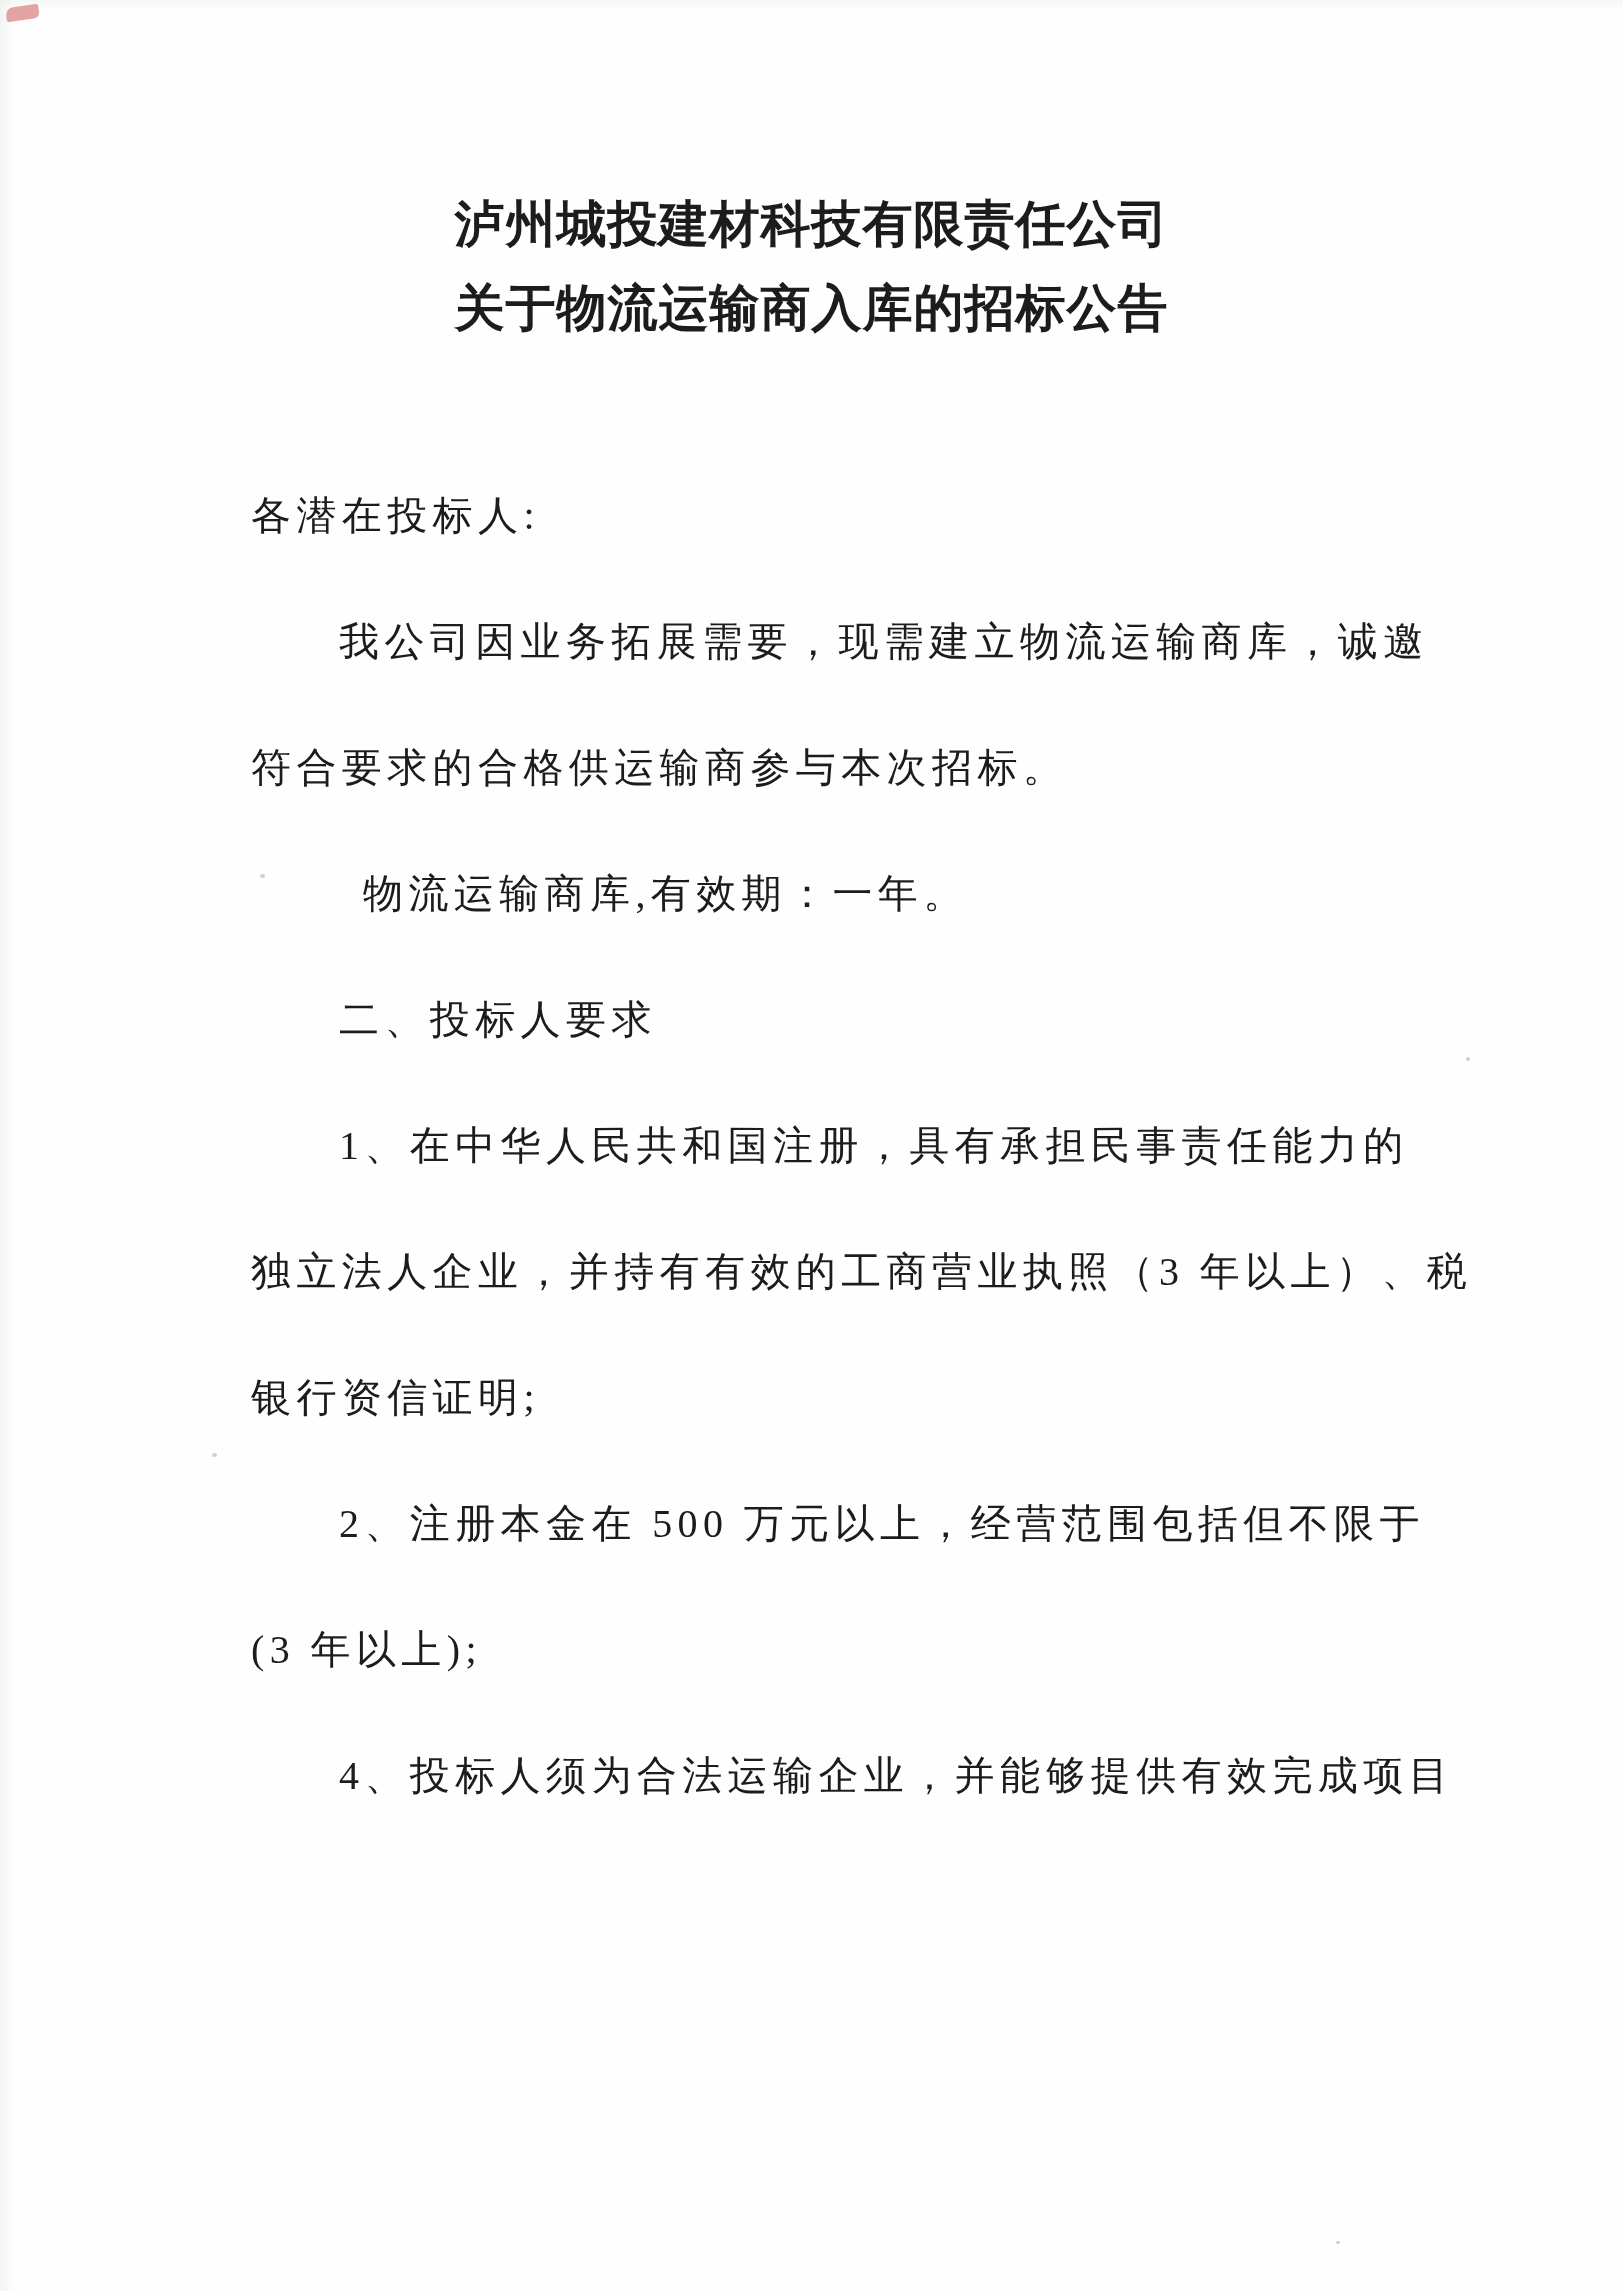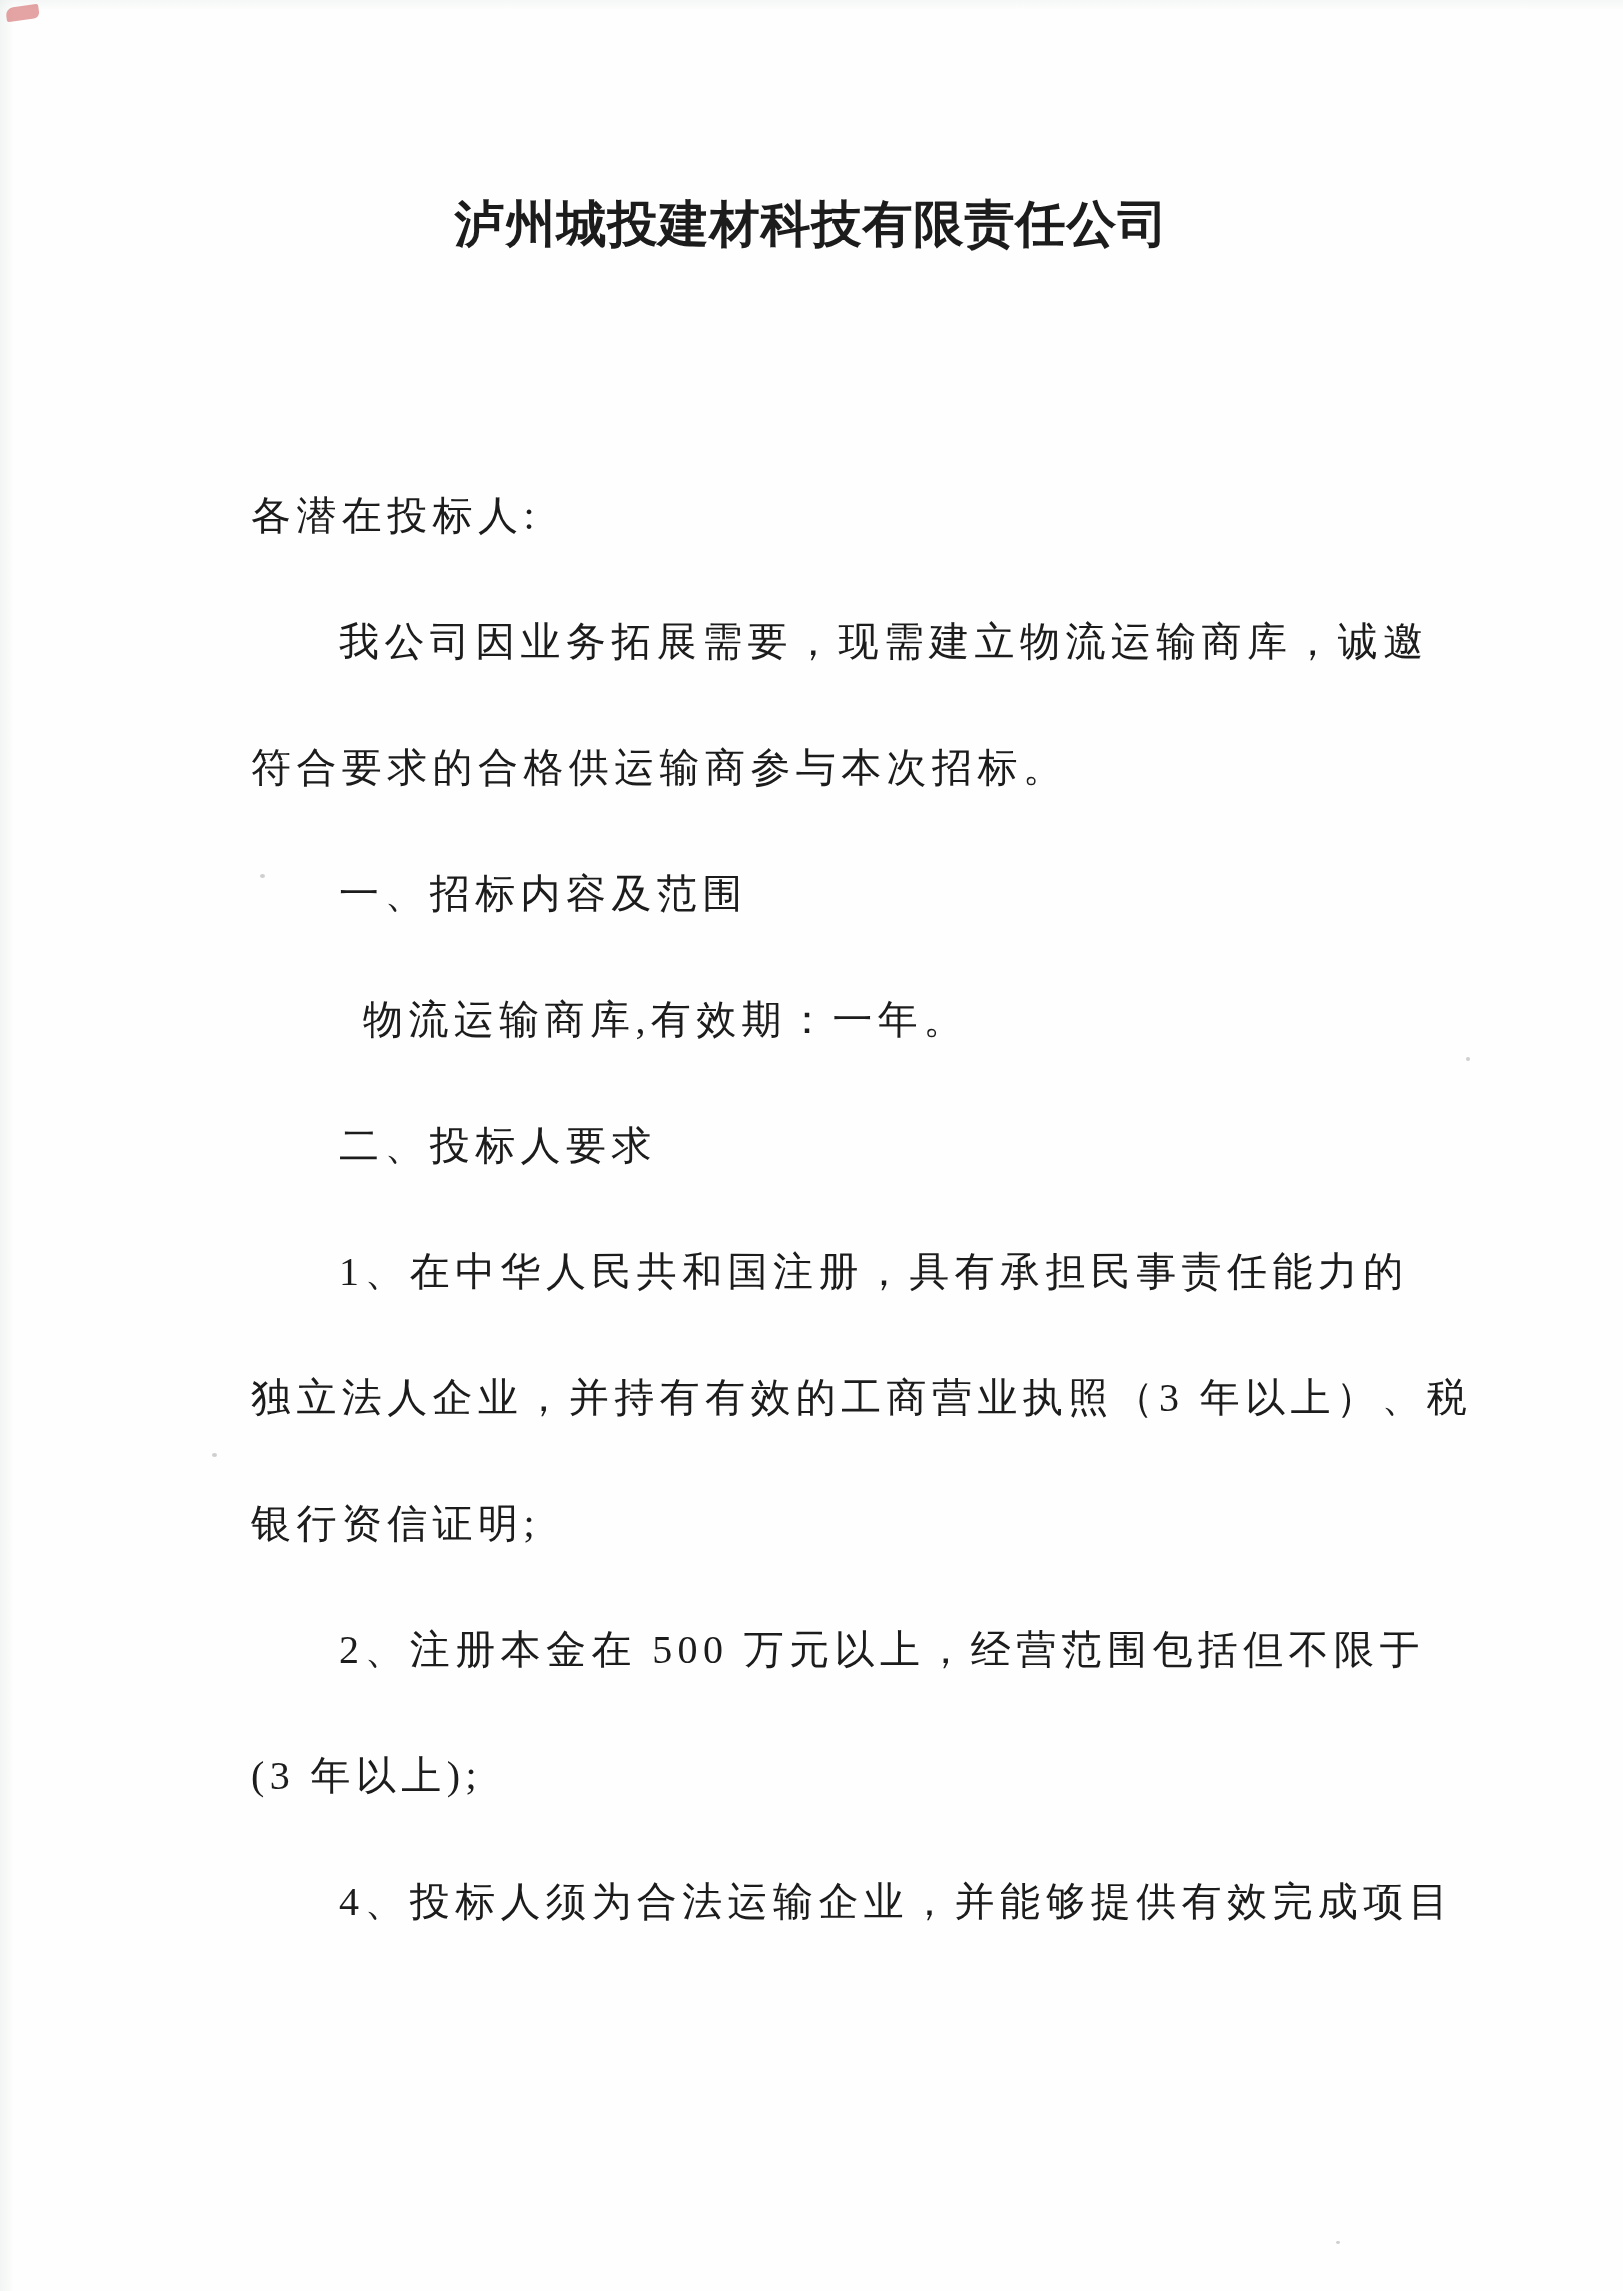--- a/index.html
+++ b/index.html
@@ -82,27 +82,27 @@
 
   <div class="scan-edge"></div>
   <div class="corner-mark"></div>
   <div class="speck s1"></div>
   <div class="speck s2"></div>
   <div class="speck s3"></div>
   <div class="speck s4"></div>
 
   <div class="title-block">
     <div class="title-line">泸州城投建材科技有限责任公司</div>
+    <div class="title-line">关于物流运输商入库的招标公告</div>
   </div>
 
   <div class="body-block">
     <p class="line">各潜在投标人:</p>
     <p class="line ind2">我公司因业务拓展需要，现需建立物流运输商库，诚邀</p>
     <p class="line">符合要求的合格供运输商参与本次招标。</p>
-    <p class="line ind2">一、招标内容及范围</p>
     <p class="line ind15">物流运输商库,有效期：一年。</p>
     <p class="line ind2">二、投标人要求</p>
     <p class="line ind2">1、在中华人民共和国注册，具有承担民事责任能力的</p>
     <p class="line">独立法人企业，并持有有效的工商营业执照（3 年以上）、税</p>
     <p class="line">银行资信证明;</p>
     <p class="line ind2">2、注册本金在 500 万元以上，经营范围包括但不限于</p>
     <p class="line">(3 年以上);</p>
     <p class="line ind2">4、投标人须为合法运输企业，并能够提供有效完成项目</p>
 
   </div>

